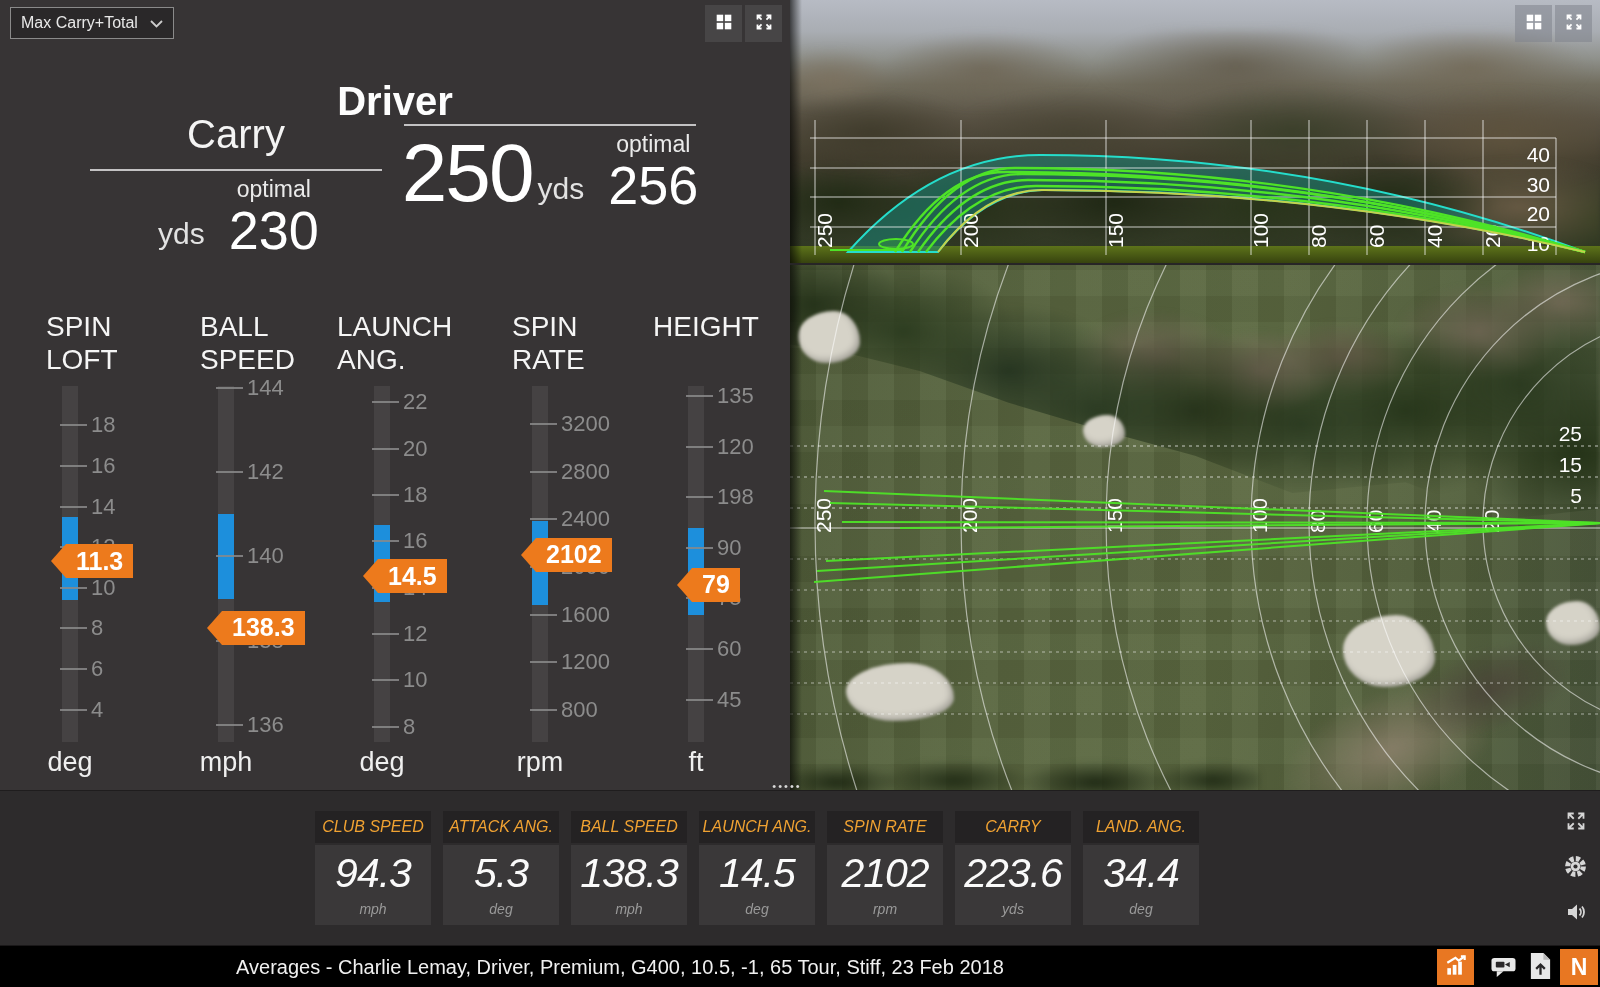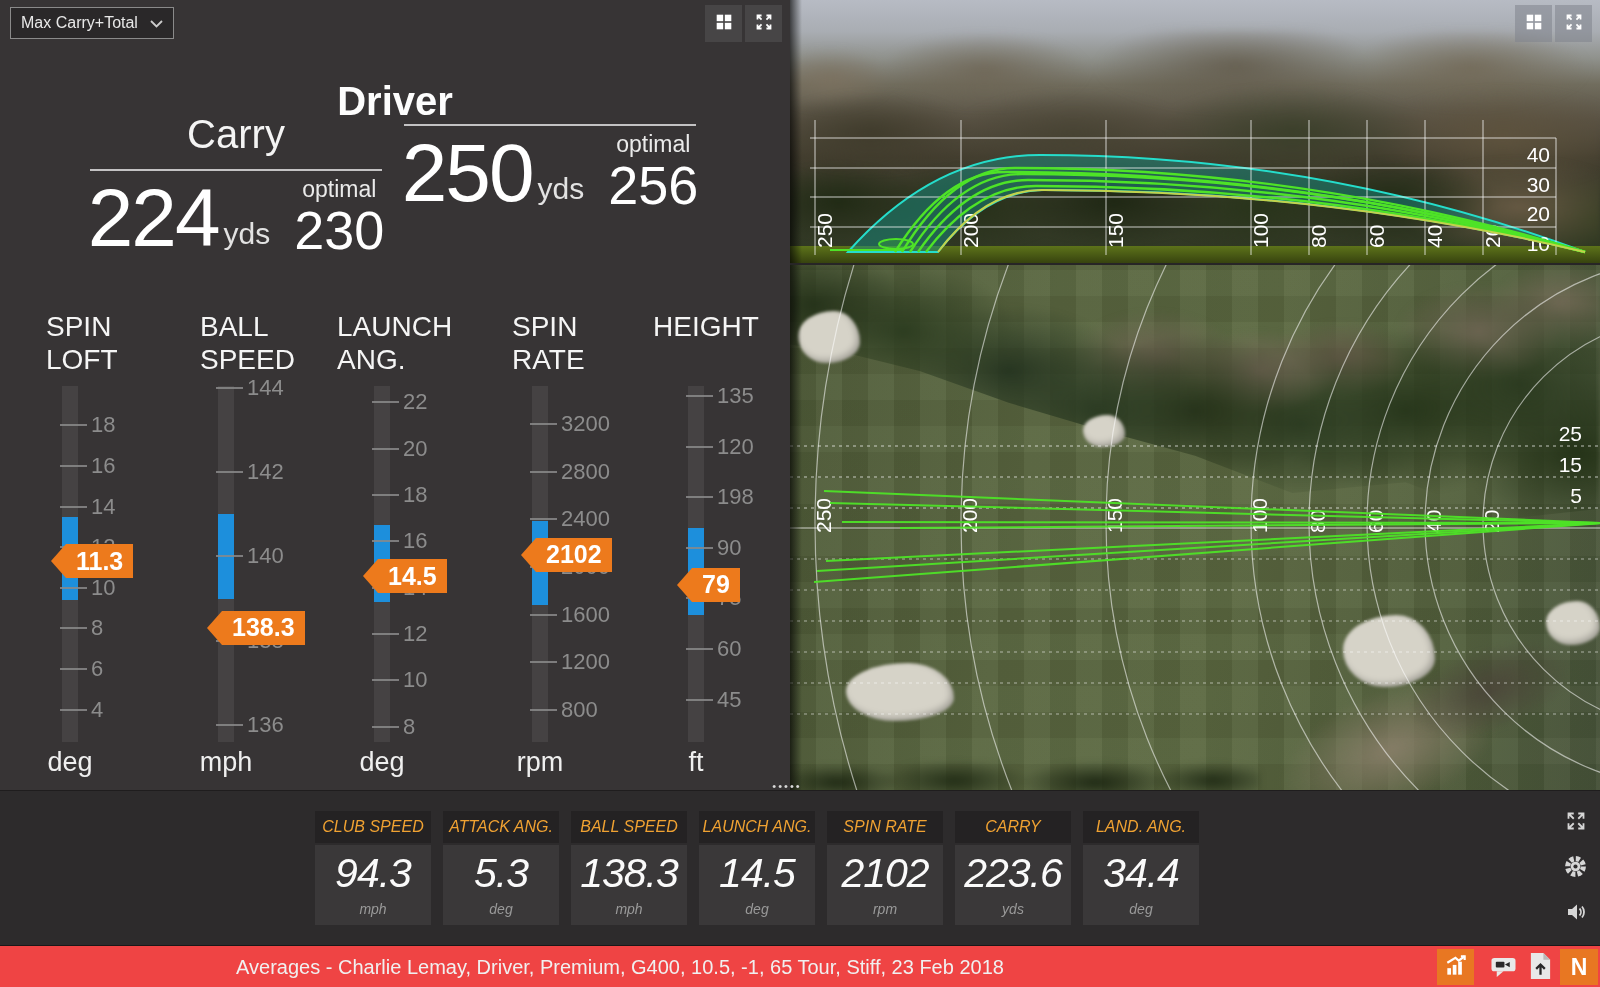--- a/index.html
+++ b/index.html
@@ -115,21 +115,21 @@
   .tile-header{height:32px;background:#242223;display:flex;align-items:center;justify-content:center;
      font-size:16px;white-space:nowrap;}
   .tile-body{height:80px;margin-top:2px;background:#3a3839;display:flex;flex-direction:column;
      align-items:center;justify-content:center;}
   .tile-value{font-size:41px;letter-spacing:-1px;color:#fafafa;line-height:1;}
   .tile-unit{font-size:14px;color:#9a9a9a;margin-top:7px;}
   .side-icons{position:absolute;right:12px;top:18px;display:flex;flex-direction:column;gap:18px;align-items:center;}
   .icon-btn{background:none;border:none;padding:0;cursor:pointer;display:flex;align-items:center;justify-content:center;}
 
   
-  #status-bar{position:absolute;left:0;top:945px;width:1600px;height:42px;background:#ef4444;
+  #status-bar{position:absolute;left:0;top:945px;width:1600px;height:42px;background:#000000;
      border-top:1px solid #1a1819;box-sizing:border-box;}
   .status-text{position:absolute;left:620px;top:50%;transform:translate(-50%,-50%);
      font-size:20px;color:#f0f0f0;white-space:nowrap;}
   .sq-btn{position:absolute;top:3px;width:37px;height:36px;border:none;cursor:pointer;
      display:flex;align-items:center;justify-content:center;}
   .n-label{color:#fff;font-size:23px;font-weight:bold;}
 </style>
 </head>
 <body>
 
@@ -169,21 +169,20 @@
         </span>
       </button>
     </div>
 
     <h1 id="club-title">Driver</h1>
 
     <div class="dist-block" id="carry-block">
       <div class="dist-label">Carry</div>
       <div class="dist-rule"></div>
       <div class="dist-row">
-        <span class="dist-value">224</span>
         <span class="dist-unit">yds</span>
         <span class="optimal-col">
           <span class="optimal-label">optimal</span>
           <span class="optimal-value">230</span>
         </span>
       </div>
     </div>
 
     <div class="dist-block" id="total-block">
       <div class="dist-rule"></div>

